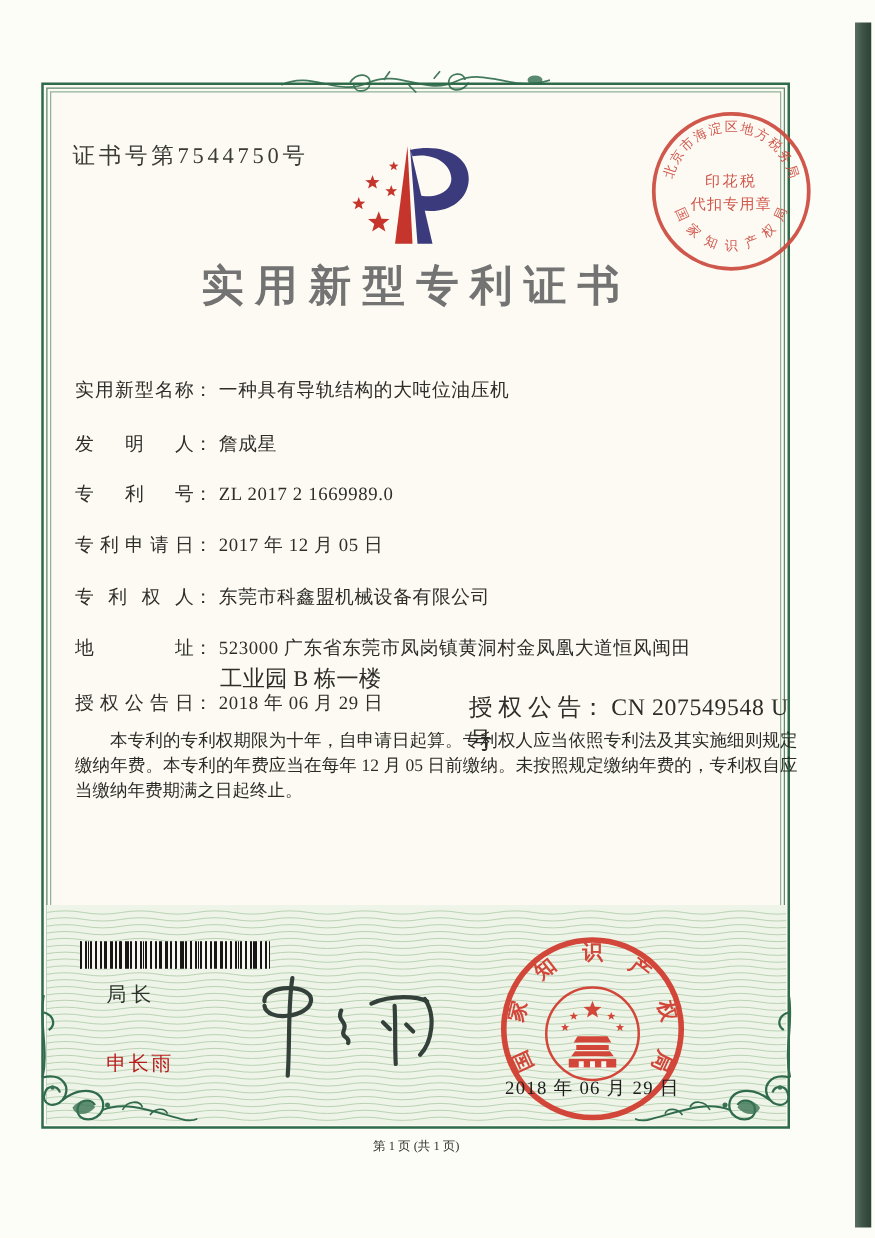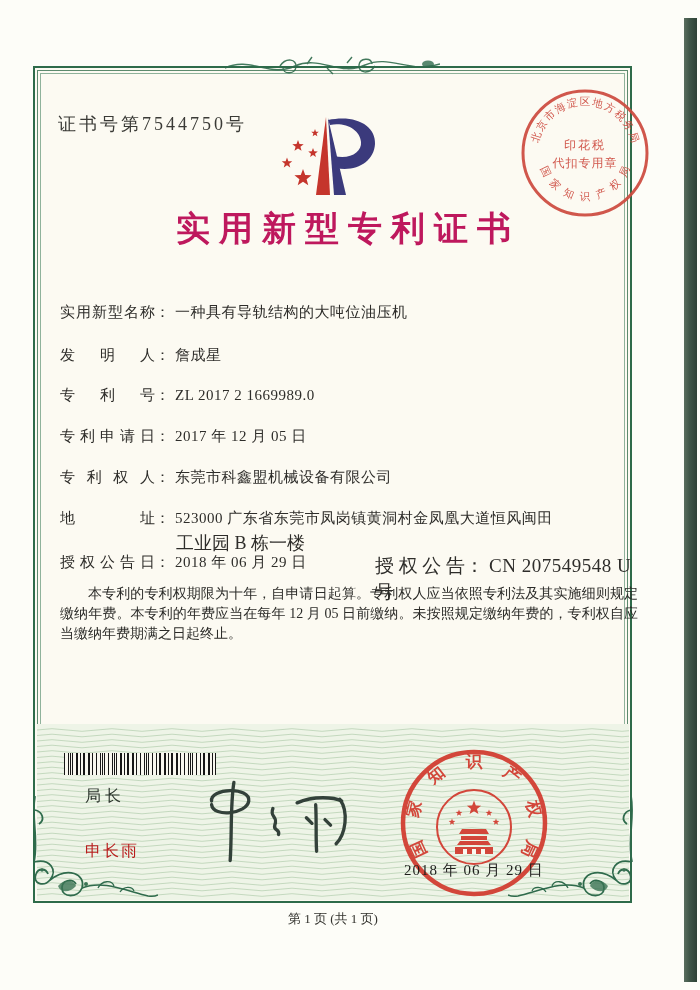--- a/index.html
+++ b/index.html
@@ -12,41 +12,41 @@
     background:linear-gradient(to right,#5a6e5f,#3e5547 45%,#2e4136);}
   .frame{position:absolute;left:33px;top:66px;width:599px;height:837px;
     box-sizing:border-box;border:2.5px solid #2e6b4a;background:#fcfaf2;}
   .frame::before{content:"";position:absolute;inset:2px;border:1px solid #5d8a6e;}
   .frame::after{content:"";position:absolute;inset:5px;border:1px solid #8fb29b;}
   .waves{position:absolute;left:37px;top:724px;z-index:1;}
   .cert-number{position:absolute;left:58px;top:112px;font-size:18px;letter-spacing:3px;color:#3a3a36;z-index:3;}
   .logo{position:absolute;left:278px;top:108px;z-index:3;}
   .tax-stamp{position:absolute;left:519px;top:87px;z-index:4;opacity:.92;}
   .title{position:absolute;left:33px;top:206px;width:600px;margin:0;text-align:center;
-    font-size:34px;font-weight:bold;letter-spacing:9px;color:#be185d;z-index:3;padding-left:15px;}
+    font-size:34px;font-weight:bold;letter-spacing:9px;color:#737373;z-index:3;}
   .frow{position:absolute;left:60px;font-size:15px;color:#2e2d2a;width:578px;z-index:3;}
   .flabel{display:inline-block;width:95px;text-align:justify;text-align-last:justify;vertical-align:top;}
   .fcolon{display:inline-block;margin-right:5px;}
   .fvalue{letter-spacing:.5px;}
   .addr2{position:absolute;left:176px;top:531px;font-size:18px;color:#2e2d2a;z-index:3;}
   .grant-right{position:absolute;left:375px;top:553px;font-size:19px;color:#2e2d2a;z-index:3;}
   .grant-right .flabel{width:90px;}
   .legal{position:absolute;left:60px;top:584px;width:578px;font-size:14px;line-height:20px;
     text-align:justify;color:#2b2b28;z-index:3;}
   .legal p{margin:0 0 4px;text-indent:2em;}
   .barcode{position:absolute;left:64px;top:753px;width:152px;height:22px;z-index:3;
     background-color:#f8f7ef;
     background-image:repeating-linear-gradient(90deg,#161616 0 1.5px,rgba(0,0,0,0) 1.5px 4px),
                      repeating-linear-gradient(90deg,#161616 0 1px,rgba(0,0,0,0) 1px 6.3px);}
   .officer-title{position:absolute;left:85px;top:786px;font-size:16px;letter-spacing:4px;color:#2b332c;z-index:3;}
   .officer-name{position:absolute;left:85px;top:841px;font-size:16px;letter-spacing:2px;color:#b91c1c;z-index:3;}
   .signature{position:absolute;left:193px;top:776px;z-index:4;}
   .seal{position:absolute;left:399px;top:748px;z-index:5;opacity:.93;}
   .seal-date{position:absolute;left:404px;top:861px;font-size:15px;letter-spacing:1px;color:#1e1e1c;z-index:6;}
-  .footer{position:absolute;left:33px;top:910px;width:600px;text-align:center;font-size:13px;color:#33332e;z-index:3;}
+  .footer{position:absolute;left:33px;top:910px;width:600px;text-align:center;font-size:10px;color:#33332e;z-index:3;}
   .top-ornament{position:absolute;left:225px;top:50px;z-index:3;}
   .flourish{position:absolute;z-index:3;}
   .flourish.left{left:28px;top:796px;}
   .flourish.right{left:508px;top:796px;transform:scaleX(-1);}
   svg text{font-family:"Liberation Serif","DejaVu Serif",serif;}
   .seal-arc text{font-weight:bold;}
 </style>
 </head>
 <body>
 

